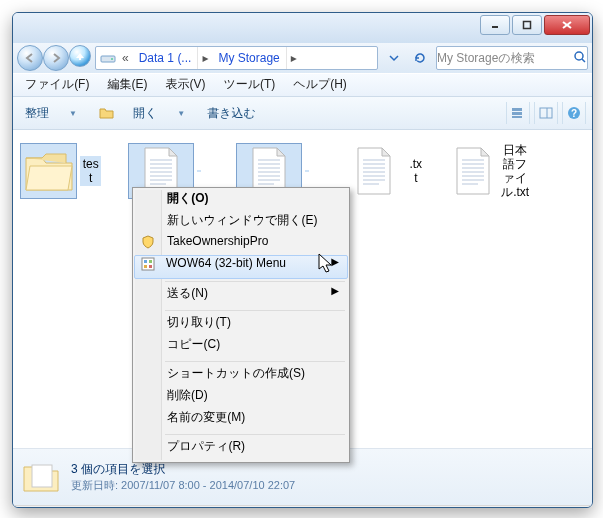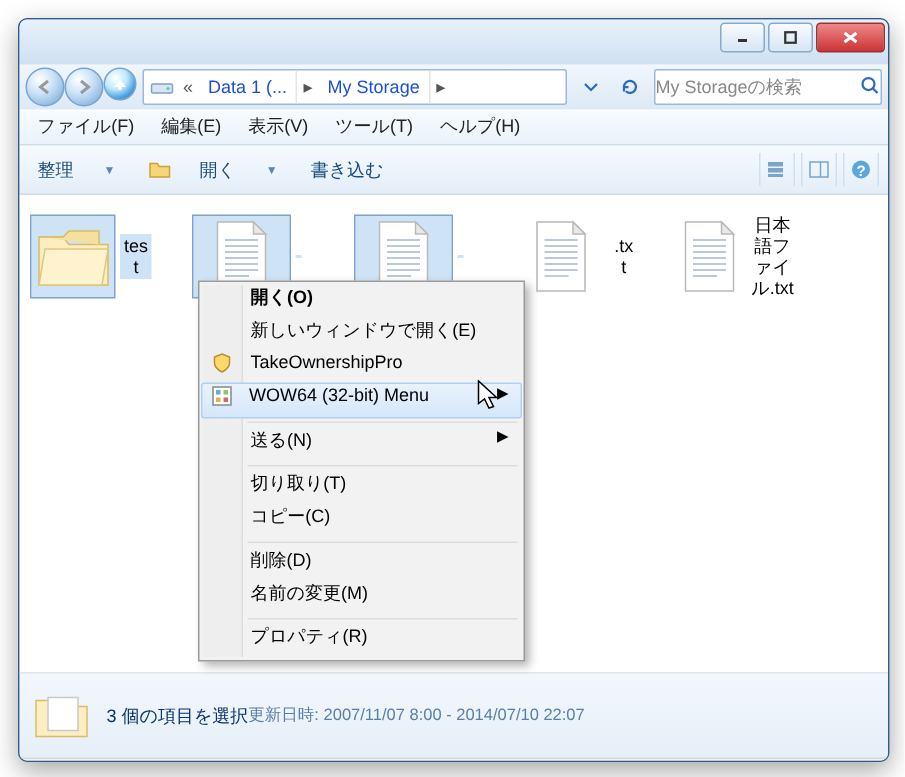--- a/index.html
+++ b/index.html
@@ -31,21 +31,21 @@
 .items{display:flex;flex-wrap:wrap;padding:12px 8px;gap:20px 28px;align-content:flex-start}
 .item{width:80px;display:flex;flex-direction:row;align-items:center;text-align:center;gap:4px}
 .item .thumb{width:64px;height:54px;display:flex;align-items:center;justify-content:center}
 .item.sel .thumb{outline:1px solid #7da2ce;background:#cfe3f7}
 .item.sel .lbl{background:#cfe3f7}
 .item .lbl{font-size:12px;line-height:14px;padding:1px 2px;word-break:break-all}
 .folder-svg{width:50px;height:42px}
 .txt-svg{width:40px;height:50px}
 .details{height:48px;background:linear-gradient(#f2f7fc,#e6eff8);display:flex;align-items:center;padding:4px 8px;gap:10px;color:#1a4f86}
 .details .dicon{width:40px;height:36px;display:flex;align-items:center;justify-content:center}
-.details .dtext{display:flex;flex-direction:row;font-size:12px}
+.details .dtext{display:flex;flex-direction:column;font-size:12px}
 .details .dtext .l1{color:#06336b}
 .details .dtext .l2{color:#5b7ea6;font-size:11px}
 .statusbar{height:20px;background:#f0f0f0;border-top:1px solid #d9d9d9;padding:0 6px;display:flex;align-items:center;color:#333;font-size:11px}
 .context{position:absolute;left:119px;top:174px;width:212px;background:#f2f2f2;border:1px solid #9a9a9a;box-shadow:3px 3px 6px rgba(0,0,0,.3);padding:2px}
 .context .gutter{position:absolute;left:2px;top:2px;bottom:2px;width:26px;background:#eee;border-right:1px solid #ddd}
 .context .mi{position:relative;height:22px;display:flex;align-items:flex-start;padding-left:32px;padding-right:20px;color:#000}
 .context .mi.bold{font-weight:700}
 .context .mi.hover{background:linear-gradient(#e9f2fc,#d5e7fa);border:1px solid #aecff7;border-radius:2px;margin:-1px;padding-left:31px}
 .context .mi .sub{position:absolute;right:8px;color:#000;font-size:10px}
 .context .mi .ico{position:absolute;left:5px;width:16px;height:16px;display:flex;align-items:center;justify-content:center}
@@ -313,20 +313,23 @@
       </div>
     <hr>
     <div class="mi">
         <span>切り取り(T)</span>
       </div>
     <div class="mi">
         <span>コピー(C)</span>
       </div>
     <hr>
     <div class="mi">
+        <span>ショートカットの作成(S)</span>
+      </div>
+    <div class="mi">
         <span>削除(D)</span>
       </div>
     <div class="mi">
         <span>名前の変更(M)</span>
       </div>
     <hr>
     <div class="mi">
         <span>プロパティ(R)</span>
       </div>
   </div>

